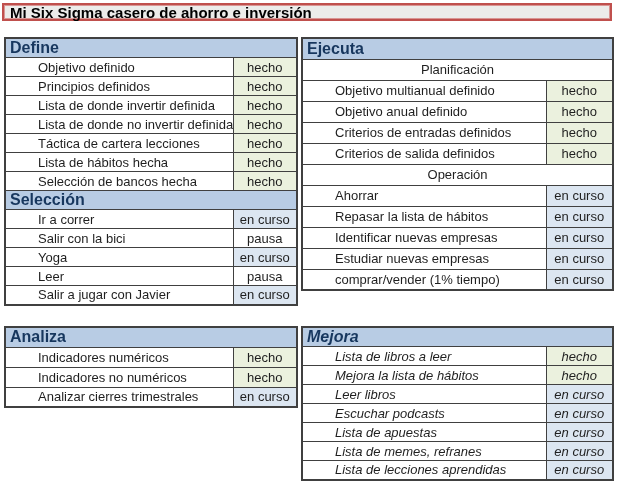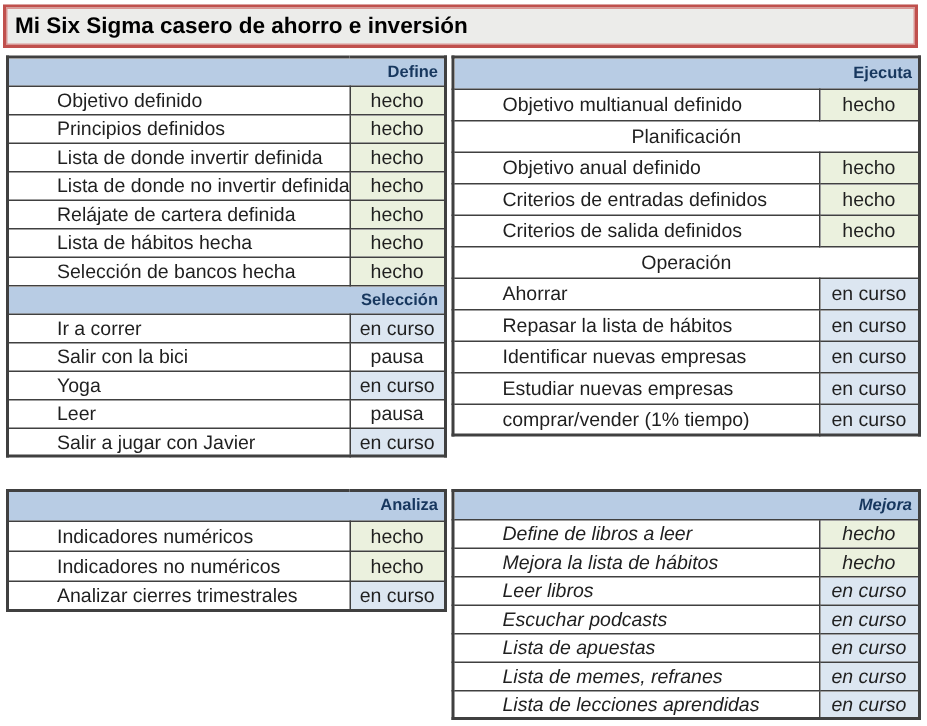--- a/index.html
+++ b/index.html
@@ -6,21 +6,21 @@
   html, body { width: 618px; height: 484px; background: #ffffff; overflow: hidden; }
   body {
     font-family: "Liberation Sans", sans-serif;
     font-size: 13px;
     color: var(--text, #1f1f1f);
     position: relative;
   }
   .title-bar {
     position: absolute;
     left: 2px; top: 3px;
-    width: 610px; height: 29px;
+    width: 610px; height: 18px;
     background: var(--title-bg, #ececea);
     border: 2px solid var(--title-border, #C0504D);
     box-shadow: inset 0 0 0 1px var(--title-border-inner, #D99694);
     display: flex; align-items: center;
     padding-left: 6px;
     font-weight: bold;
     font-size: 15px;
     color: #000000;
   }
   table {
@@ -34,22 +34,22 @@
     border: 1px solid var(--grid, #404040);
     padding: 0 4px;
     overflow: hidden;
     white-space: nowrap;
     vertical-align: middle;
   }
   td.hdr {
     background: var(--header-bg, #B8CCE4);
     color: var(--header-text, #17375E);
     font-weight: bold;
-    font-size: 11px;
-    text-align: right;
+    font-size: 16px;
+    text-align: left;
   }
   td.subhdr { background: #ffffff; text-align: center; }
   td.lbl { text-align: left; padding-left: 32px; }
   td.st  { text-align: center; }
   td.s-done  { background: var(--done-bg, #EBF1DE); }
   td.s-prog  { background: var(--in-progress-bg, #DCE6F1); }
   td.s-pause { background: var(--paused-bg, #FFFFFF); }
 
   #tbl-define-relajate { left: 4px;   top: 37px;  width: 292px; }
   #tbl-define-relajate tr { height: 19px; }
@@ -84,21 +84,21 @@
   </tr>
   <tr>
     <td class="lbl">Lista de donde invertir definida</td>
     <td class="st s-done">hecho</td>
   </tr>
   <tr>
     <td class="lbl">Lista de donde no invertir definida</td>
     <td class="st s-done">hecho</td>
   </tr>
   <tr>
-    <td class="lbl">Relájate de cartera definida</td>
+    <td class="lbl">Táctica de cartera lecciones</td>
     <td class="st s-done">hecho</td>
   </tr>
   <tr>
     <td class="lbl">Lista de hábitos hecha</td>
     <td class="st s-done">hecho</td>
   </tr>
   <tr>
     <td class="lbl">Selección de bancos hecha</td>
     <td class="st s-done">hecho</td>
   </tr>
@@ -131,26 +131,26 @@
 <table id="tbl-ejecuta">
   <colgroup>
       <col style="width:244px">
       <col style="width:67px">
     </colgroup>
   <tbody>
       <tr>
         <td class="hdr" colspan="2">Ejecuta</td>
       </tr>
   <tr>
+        <td class="subhdr" colspan="2">Planificación</td>
+      </tr>
+  <tr>
     <td class="lbl">Objetivo multianual definido</td>
     <td class="st s-done">hecho</td>
   </tr>
-  <tr>
-        <td class="subhdr" colspan="2">Planificación</td>
-      </tr>
   <tr>
     <td class="lbl">Objetivo anual definido</td>
     <td class="st s-done">hecho</td>
   </tr>
   <tr>
     <td class="lbl">Criterios de entradas definidos</td>
     <td class="st s-done">hecho</td>
   </tr>
   <tr>
     <td class="lbl">Criterios de salida definidos</td>
@@ -209,21 +209,21 @@
 <table id="tbl-mejora">
   <colgroup>
       <col style="width:244px">
       <col style="width:67px">
     </colgroup>
   <tbody>
       <tr>
         <td class="hdr" colspan="2">Mejora</td>
       </tr>
   <tr>
-    <td class="lbl">Define de libros a leer</td>
+    <td class="lbl">Lista de libros a leer</td>
     <td class="st s-done">hecho</td>
   </tr>
   <tr>
     <td class="lbl">Mejora la lista de hábitos</td>
     <td class="st s-done">hecho</td>
   </tr>
   <tr>
     <td class="lbl">Leer libros</td>
     <td class="st s-prog">en curso</td>
   </tr>

